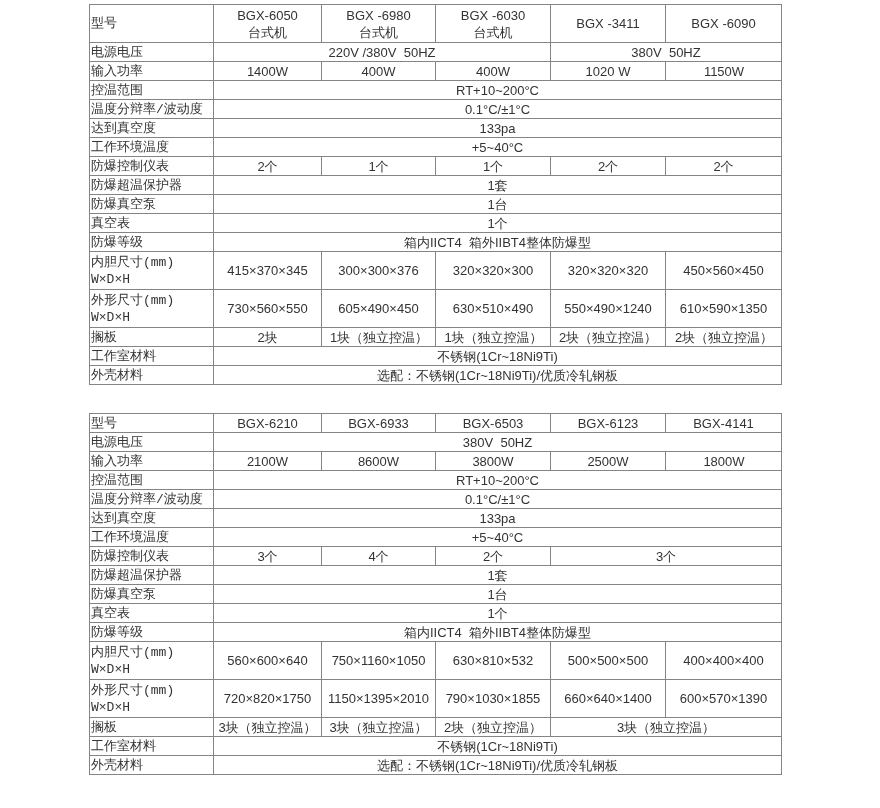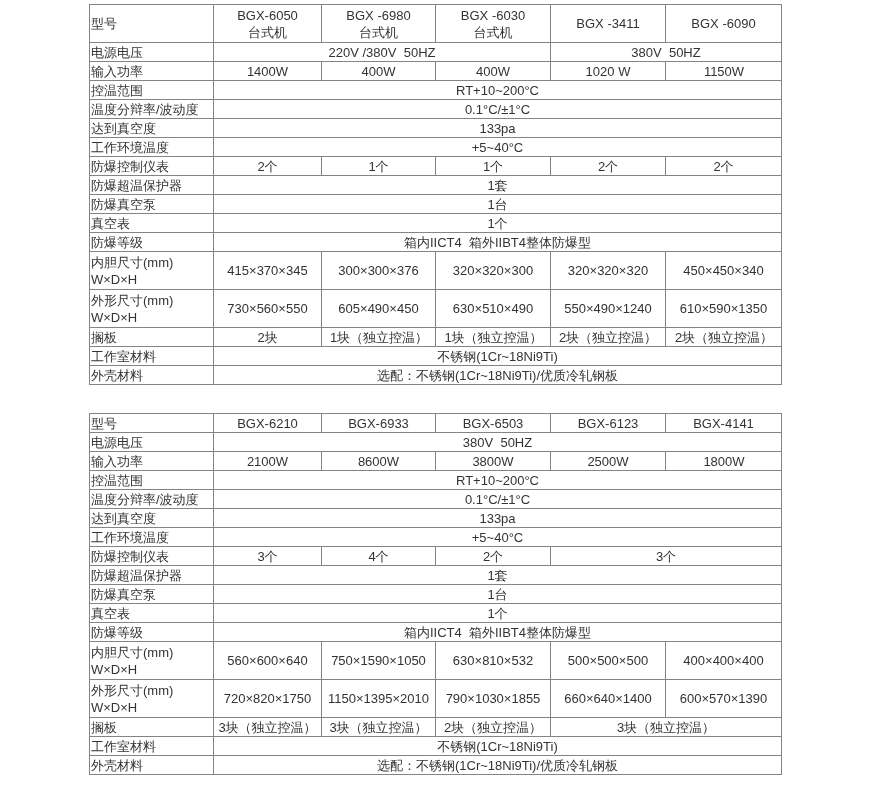--- a/index.html
+++ b/index.html
@@ -19,21 +19,21 @@
     font-size:13px;
     line-height:17px;
     height:18px;
     padding:0;
     text-align:center;
     vertical-align:middle;
     white-space:pre-wrap;
     overflow:hidden;
   }
   table.spec tr.h2 td{height:37px;}
-  table.spec td.lbl{text-align:left;padding-left:1px;}
+  table.spec td.lbl{text-align:left;padding-left:1px;font-family:Liberation Mono, monospace;}
   table.spec td.left{text-align:center;padding-left:1px;}
   .tablegap{height:28px;}
 </style>
 </head>
 <body>
 
 <div class="wrap">
 
   <table class="spec">
     <colgroup>
@@ -105,21 +105,21 @@
     <tr>
       <td class="lbl">防爆等级</td>
       <td colspan="5">箱内IICT4  箱外IIBT4整体防爆型</td>
     </tr>
     <tr class="h2">
       <td class="lbl"><div>内胆尺寸(mm)</div><div>W×D×H</div></td>
       <td>415×370×345</td>
       <td>300×300×376</td>
       <td>320×320×300</td>
       <td>320×320×320</td>
-      <td>450×450×340</td>
+      <td>450×560×450</td>
     </tr>
     <tr class="h2">
       <td class="lbl"><div>外形尺寸(mm)</div><div>W×D×H</div></td>
       <td>730×560×550</td>
       <td>605×490×450</td>
       <td>630×510×490</td>
       <td>550×490×1240</td>
       <td>610×590×1350</td>
     </tr>
     <tr>
@@ -208,21 +208,21 @@
       <td class="lbl">真空表</td>
       <td colspan="5">1个</td>
     </tr>
     <tr>
       <td class="lbl">防爆等级</td>
       <td colspan="5">箱内IICT4  箱外IIBT4整体防爆型</td>
     </tr>
     <tr class="h2">
       <td class="lbl"><div>内胆尺寸(mm)</div><div>W×D×H</div></td>
       <td>560×600×640</td>
-      <td>750×1590×1050</td>
+      <td>750×1160×1050</td>
       <td>630×810×532</td>
       <td>500×500×500</td>
       <td>400×400×400</td>
     </tr>
     <tr class="h2">
       <td class="lbl"><div>外形尺寸(mm)</div><div>W×D×H</div></td>
       <td>720×820×1750</td>
       <td>1150×1395×2010</td>
       <td>790×1030×1855</td>
       <td>660×640×1400</td>

